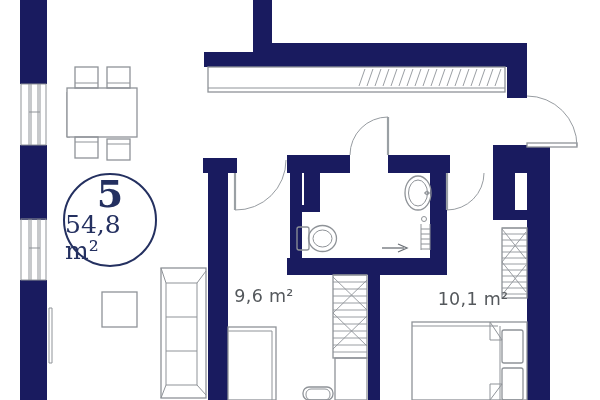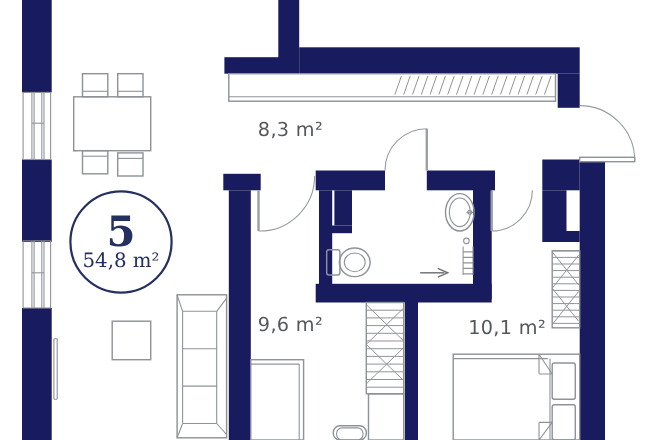--- a/index.html
+++ b/index.html
@@ -5,21 +5,21 @@
   html,body{margin:0;padding:0;background:#fff;}
   .stage{position:relative;width:600px;height:400px;background:#fff;overflow:hidden;
          font-family:"DejaVu Sans",sans-serif;}
   .stage svg{position:absolute;left:0;top:0;}
   .lbl{position:absolute;transform:translate(-50%,-50%);
        font-size:17.5px;color:var(--label);white-space:nowrap;letter-spacing:.3px;}
   .badge{position:absolute;left:63px;top:173px;width:94px;height:94px;box-sizing:border-box;
          border:2px solid var(--badge);border-radius:50%;background:#fff;color:var(--badge);
          display:flex;flex-direction:column;align-items:center;justify-content:center;}
   .badge .num{font-family:"DejaVu Serif",serif;font-weight:bold;font-size:38px;line-height:.95;}
-  .badge .ar{font-family:"DejaVu Serif",serif;font-size:18px;line-height:1.05;}
+  .badge .ar{font-family:"DejaVu Serif",serif;font-size:25px;line-height:1.05;}
   
   .w{fill:var(--wall);stroke:none;}
   .f{fill:none;stroke:var(--line);stroke-width:1.3;}
   .ffill{fill:#fff;stroke:var(--line);stroke-width:1.3;}
   .thin{fill:none;stroke:var(--line);stroke-width:1;}
   .door{fill:none;stroke:#9aa0a4;stroke-width:2.2;}
   .arc{fill:none;stroke:#979ca1;stroke-width:1;}
   .hatchline{fill:none;stroke:#8f9398;stroke-width:.9;}
   .arrow{fill:none;stroke:#6b7076;stroke-width:1.3;}
 </style>
@@ -176,22 +176,21 @@
       <rect class="f" x="412" y="322" width="115" height="78"></rect>
       <line class="thin" x1="412" y1="326" x2="498" y2="326"></line>
       <line class="thin" x1="500" y1="326" x2="500" y2="400"></line>
       <rect class="f" x="502" y="330" width="21" height="33" rx="2"></rect>
       <rect class="f" x="502" y="368" width="21" height="32" rx="2"></rect>
       <path class="thin" d="M490,322 L502,340 M490,340 L502,340 M490,322 L490,340"></path>
       <path class="thin" d="M490,400 L502,384 M490,384 L502,384 M490,384 L490,400"></path>
     </g>
   </svg>
 
-  <div class="lbl" style="left:264px;top:119px">8,3 m²</div>
   <div class="lbl" style="left:264px;top:296px">9,6 m²</div>
-  <div class="lbl" style="left:461px;top:299px">10,1 m²</div>
+  <div class="lbl" style="left:473px;top:299px">10,1 m²</div>
 
   <div class="badge">
     <span class="num">5</span>
     <span class="ar">54,8 m²</span>
   </div>
 
 </div>
 
 </body></html>

